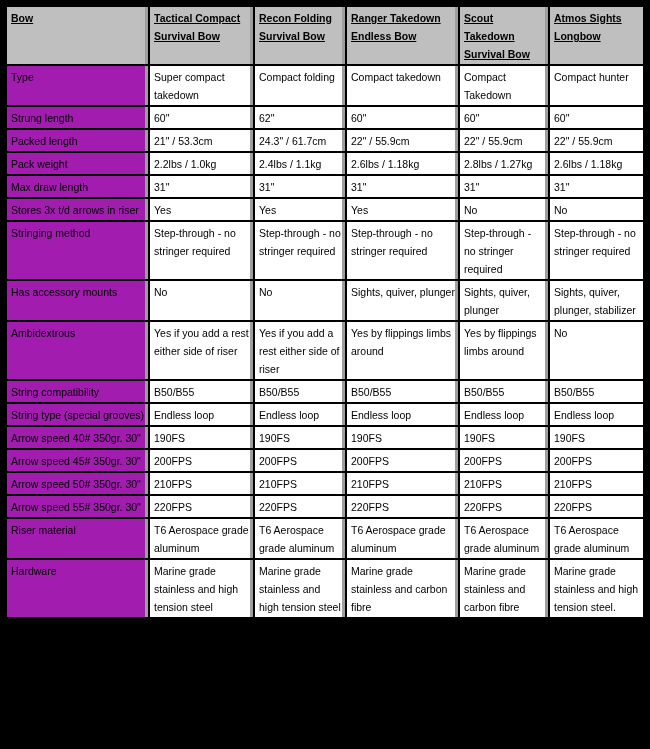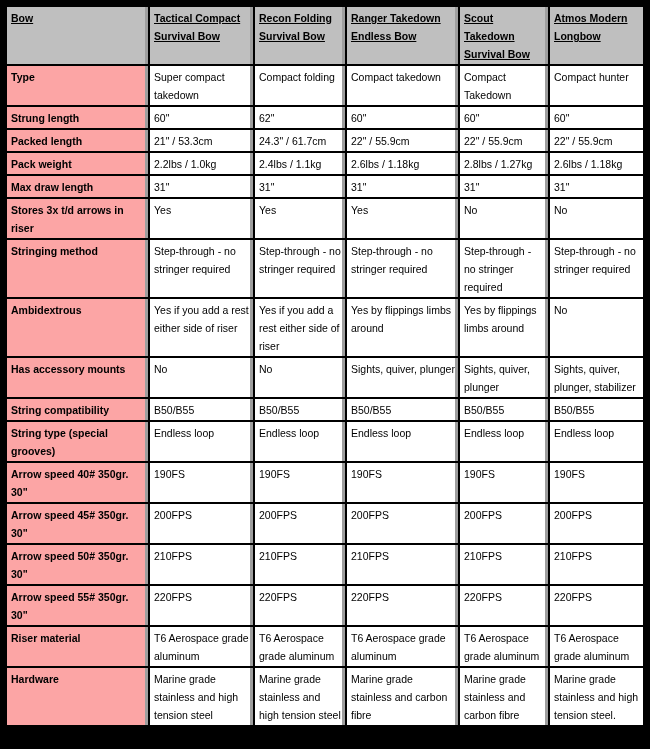--- a/index.html
+++ b/index.html
@@ -46,22 +46,22 @@
     box-shadow: none;
   }
   table.compare thead th {
     background: #bfbfbf;
     font-weight: bold;
   }
   table.compare thead th .hd-text {
     text-decoration: underline;
   }
   table.compare tbody th {
-    background: #fca5a5;
-    font-weight: bold;
+    background: #a21caf;
+    font-weight: normal;
   }
   table.compare tbody td {
     background: #ffffff;
     font-weight: normal;
   }
 </style>
 </head>
 <body>
 
 <div class="frame">
@@ -74,21 +74,21 @@
       <col style="width:90px">
       <col style="width:95px">
     </colgroup>
     <thead>
       <tr>
         <th><span class="hd-text">Bow</span></th>
         <th><span class="hd-text">Tactical Compact Survival Bow</span></th>
         <th><span class="hd-text">Recon Folding Survival Bow</span></th>
         <th><span class="hd-text">Ranger Takedown Endless Bow</span></th>
         <th><span class="hd-text">Scout Takedown Survival Bow</span></th>
-        <th><span class="hd-text">Atmos Modern Longbow</span></th>
+        <th><span class="hd-text">Atmos Sights Longbow</span></th>
       </tr>
     </thead>
     <tbody id="table-body">
 
     <tr>
           <th>Type</th>
           <td>Super compact takedown</td>
           <td>Compact folding</td>
           <td>Compact takedown</td>
           <td>Compact Takedown</td>
@@ -136,34 +136,34 @@
         </tr>
         <tr>
           <th>Stringing method</th>
           <td>Step-through - no stringer required</td>
           <td>Step-through - no stringer required</td>
           <td>Step-through - no stringer required</td>
           <td>Step-through - no stringer required</td>
           <td>Step-through - no stringer required</td>
         </tr>
         <tr>
+          <th>Has accessory mounts</th>
+          <td>No</td>
+          <td>No</td>
+          <td>Sights, quiver, plunger</td>
+          <td>Sights, quiver, plunger</td>
+          <td>Sights, quiver, plunger, stabilizer</td>
+        </tr>
+        <tr>
           <th>Ambidextrous</th>
           <td>Yes if you add a rest either side of riser</td>
           <td>Yes if you add a rest either side of riser</td>
           <td>Yes by flippings limbs around</td>
           <td>Yes by flippings limbs around</td>
           <td>No</td>
-        </tr>
-        <tr>
-          <th>Has accessory mounts</th>
-          <td>No</td>
-          <td>No</td>
-          <td>Sights, quiver, plunger</td>
-          <td>Sights, quiver, plunger</td>
-          <td>Sights, quiver, plunger, stabilizer</td>
         </tr>
         <tr>
           <th>String compatibility</th>
           <td>B50/B55</td>
           <td>B50/B55</td>
           <td>B50/B55</td>
           <td>B50/B55</td>
           <td>B50/B55</td>
         </tr>
         <tr>

